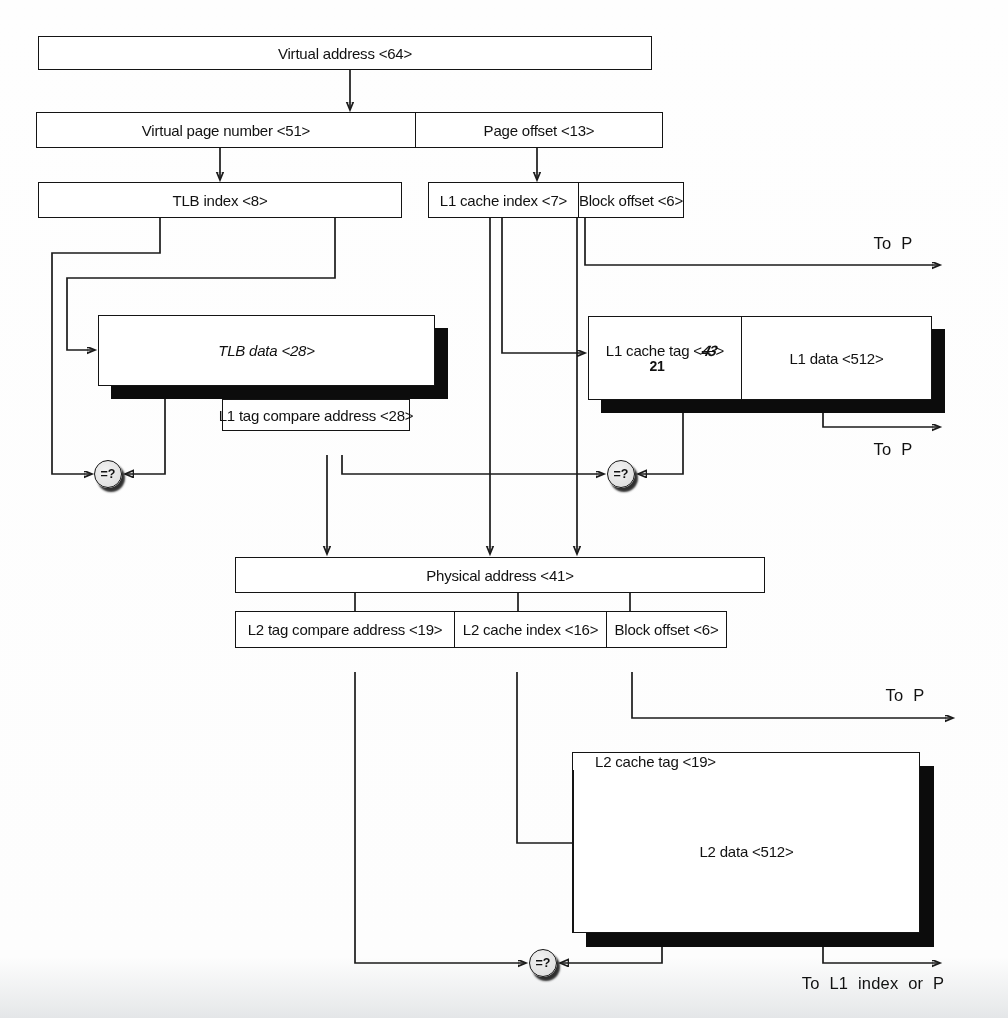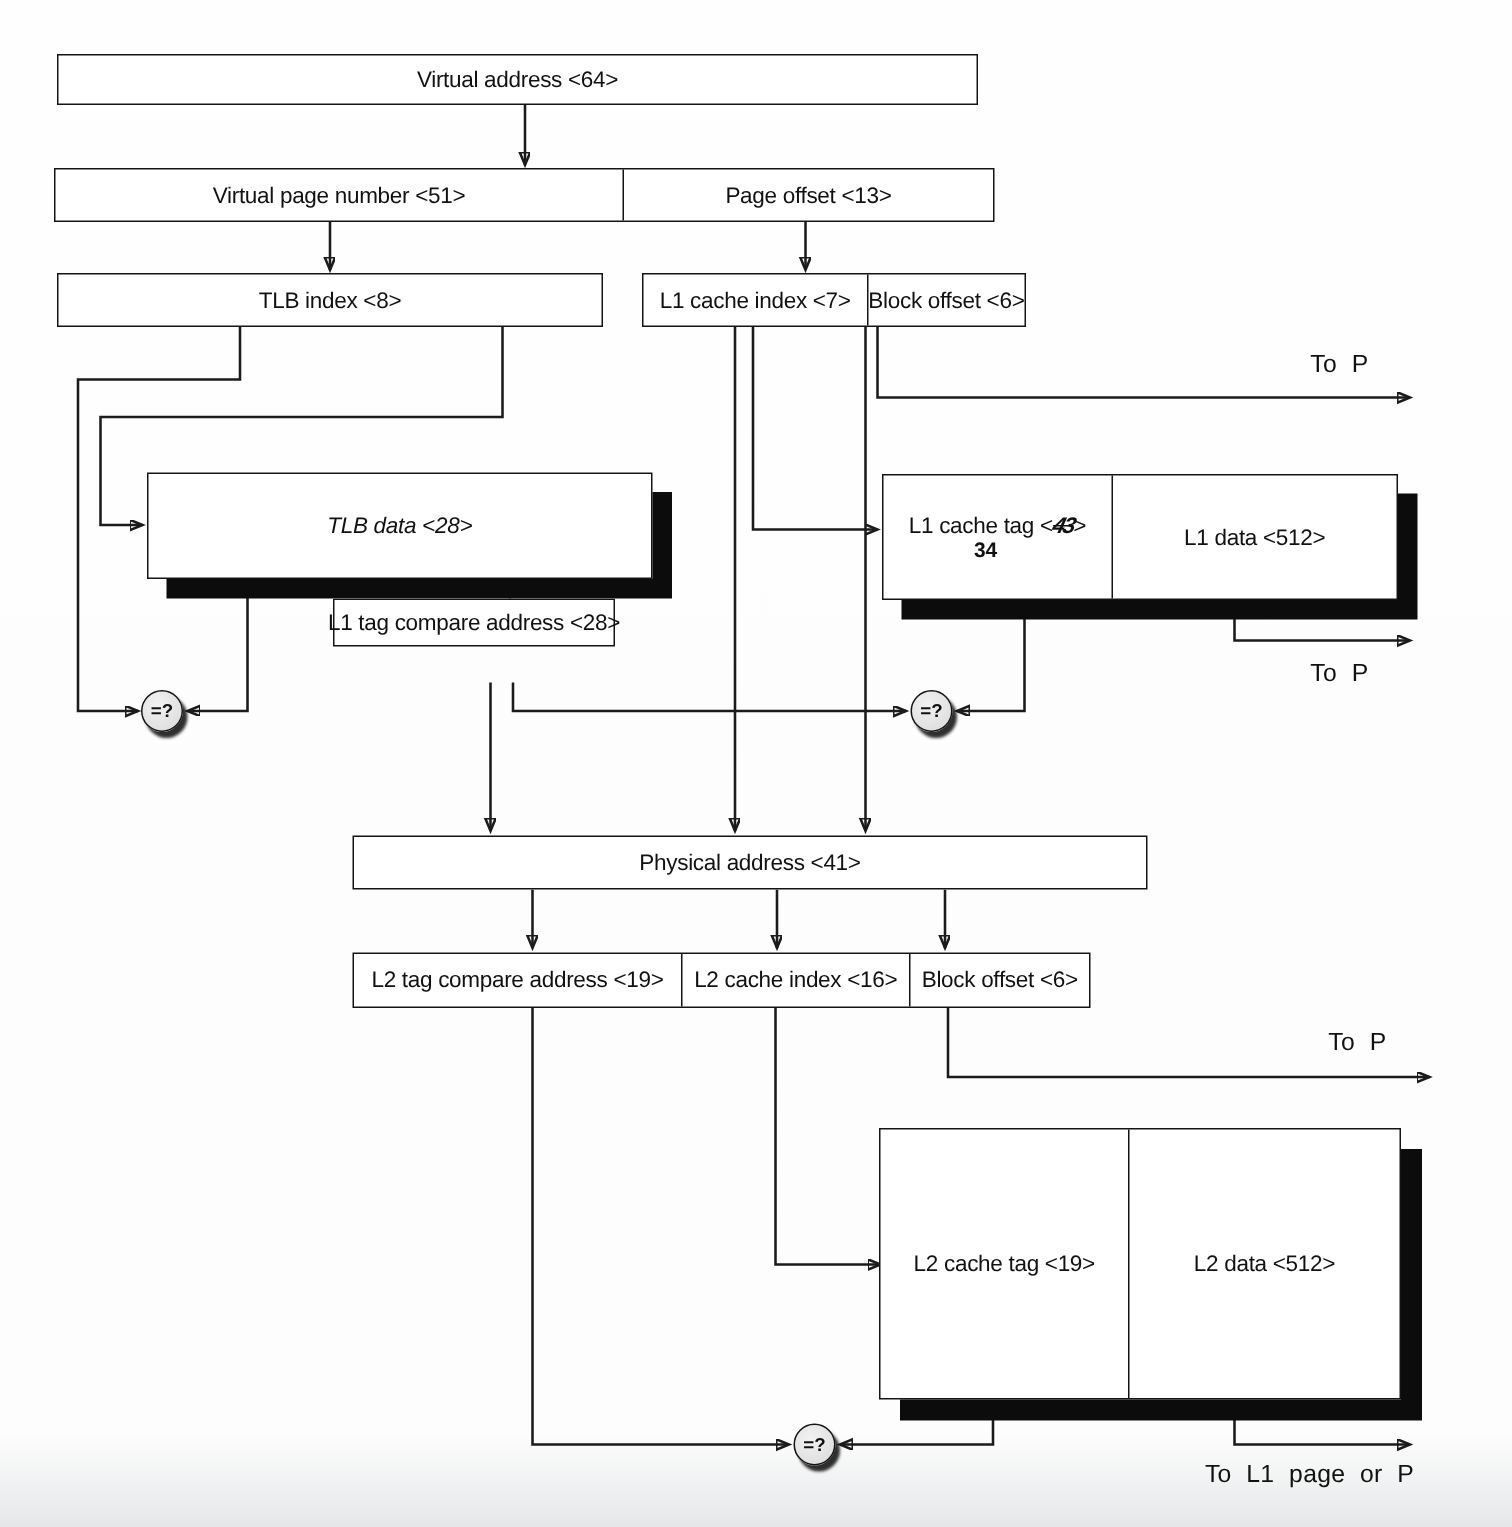--- a/index.html
+++ b/index.html
@@ -112,42 +112,42 @@
     <div class="cell" style="flex:1;">Block offset &lt;6&gt;</div>
   </div>
 
   <div class="rowbox mem" style="left:98px;top:315px;width:337px;height:71px;">
     <div class="cell" style="flex:1;font-style:italic;">TLB data &lt;28&gt;</div>
   </div>
 
   <div class="rowbox mem" style="left:588px;top:316px;width:344px;height:84px;">
     <div class="cell l1tagcell" style="width:152px;">
       <div class="ln1"><span>L1 cache tag &lt;</span><span class="scribble">43</span><span>&gt;</span></div>
-      <div class="ln2">34</div>
+      <div class="ln2">21</div>
     </div>
     <div class="cell" style="flex:1;">L1 data &lt;512&gt;</div>
   </div>
 
   <div class="b" style="left:222px;top:399px;width:188px;height:32px;">L1 tag compare address &lt;28&gt;</div>
 
   <div class="b" style="left:235px;top:557px;width:530px;height:36px;">Physical address &lt;41&gt;</div>
 
-  <div class="rowbox" style="left:235px;top:635px;width:492px;height:37px;">
+  <div class="rowbox" style="left:235px;top:611px;width:492px;height:37px;">
     <div class="cell" style="width:218px;">L2 tag compare address &lt;19&gt;</div>
     <div class="cell" style="width:152px;">L2 cache index &lt;16&gt;</div>
     <div class="cell" style="flex:1;">Block offset &lt;6&gt;</div>
   </div>
 
-  <div class="rowbox mem2" style="left:586px;top:752px;width:348px;height:181px;">
+  <div class="rowbox mem2" style="left:572px;top:752px;width:348px;height:181px;flex-direction:column;">
     <div class="cell" style="width:165px;">L2 cache tag &lt;19&gt;</div>
     <div class="cell" style="flex:1;">L2 data &lt;512&gt;</div>
   </div>
 
   <div class="cmp" style="left:94px;top:460px;">=?</div>
   <div class="cmp" style="left:607px;top:460px;">=?</div>
   <div class="cmp" style="left:529px;top:949px;">=?</div>
 
   <div class="flabel ra" style="left:858px;top:234px;width:70px;">To P</div>
   <div class="flabel ra" style="left:858px;top:440px;width:70px;">To P</div>
   <div class="flabel ra" style="left:870px;top:686px;width:70px;">To P</div>
-  <div class="flabel ra" style="left:798px;top:974px;width:150px;">To L1 page or P</div>
+  <div class="flabel ra" style="left:798px;top:974px;width:150px;">To L1 index or P</div>
 
 </div>
 
 </body></html>

